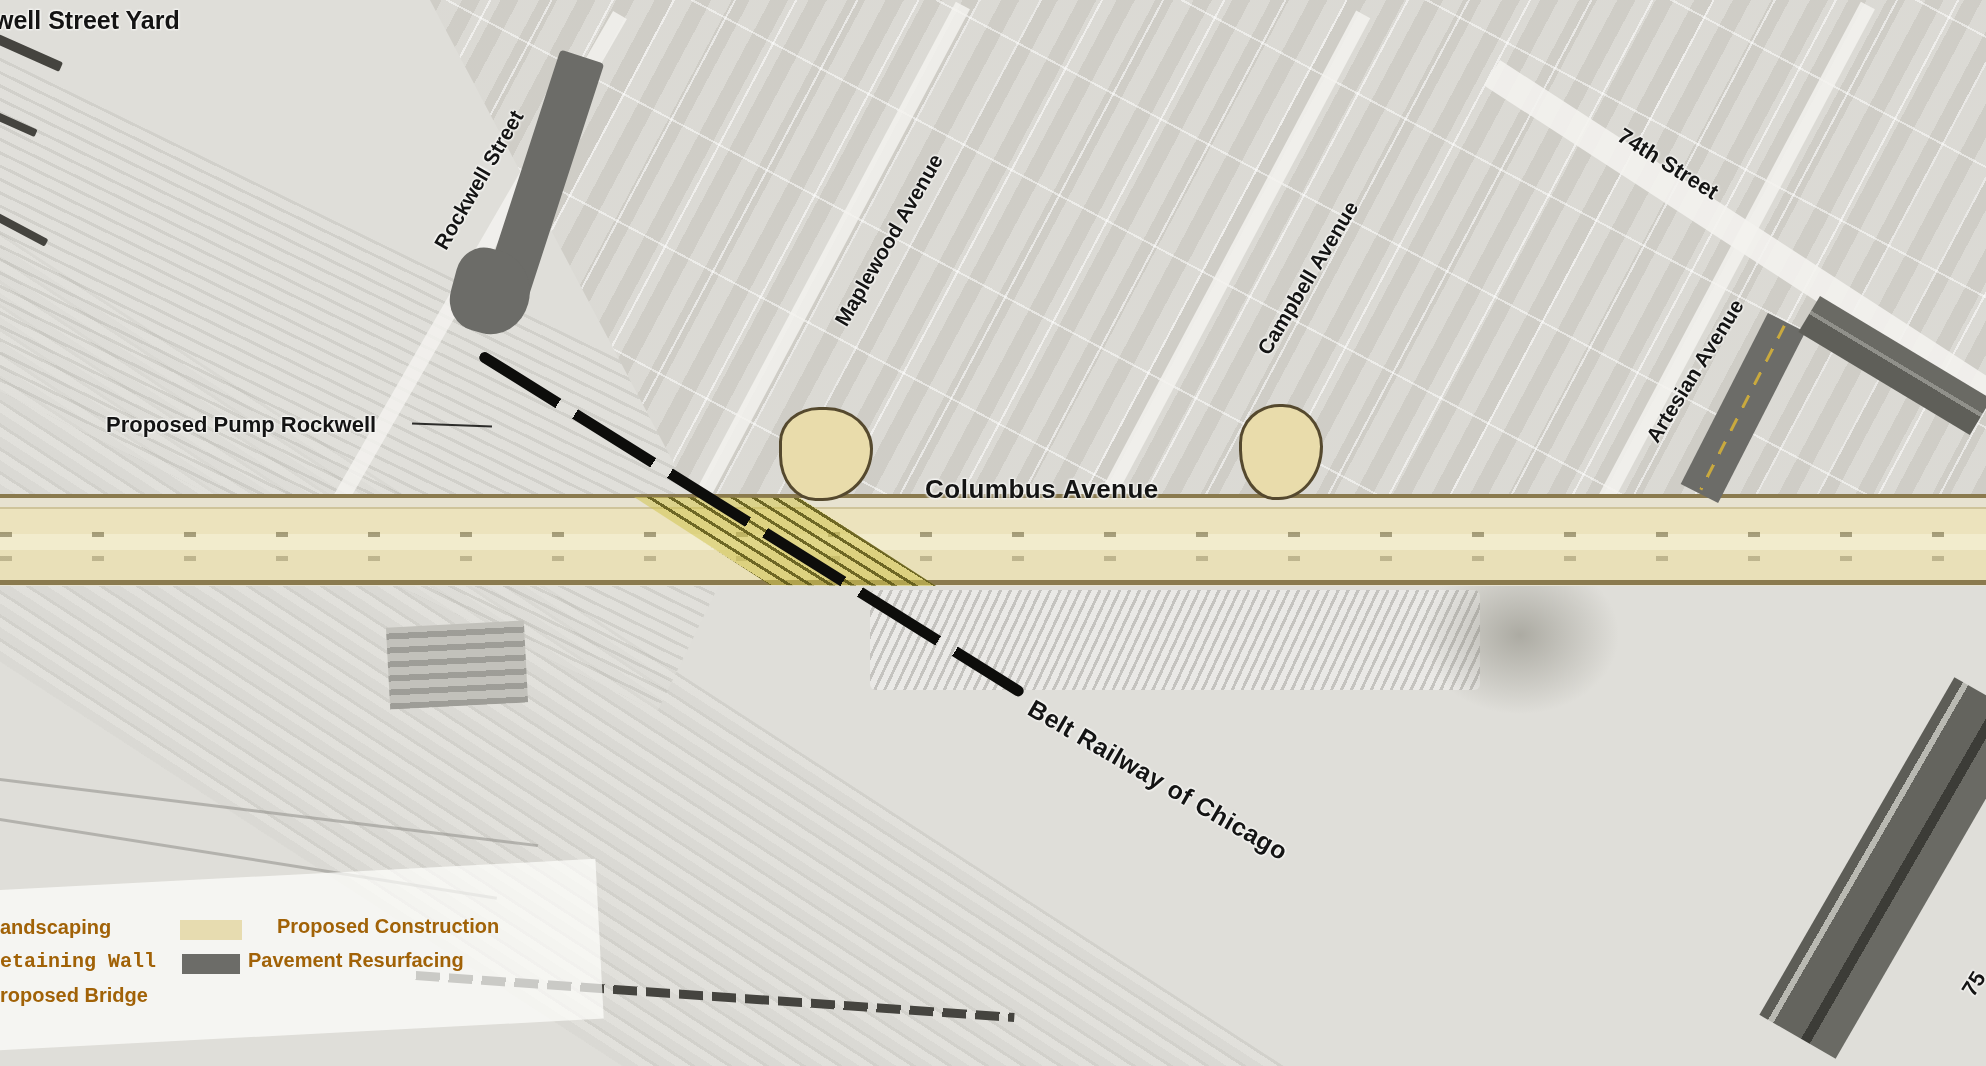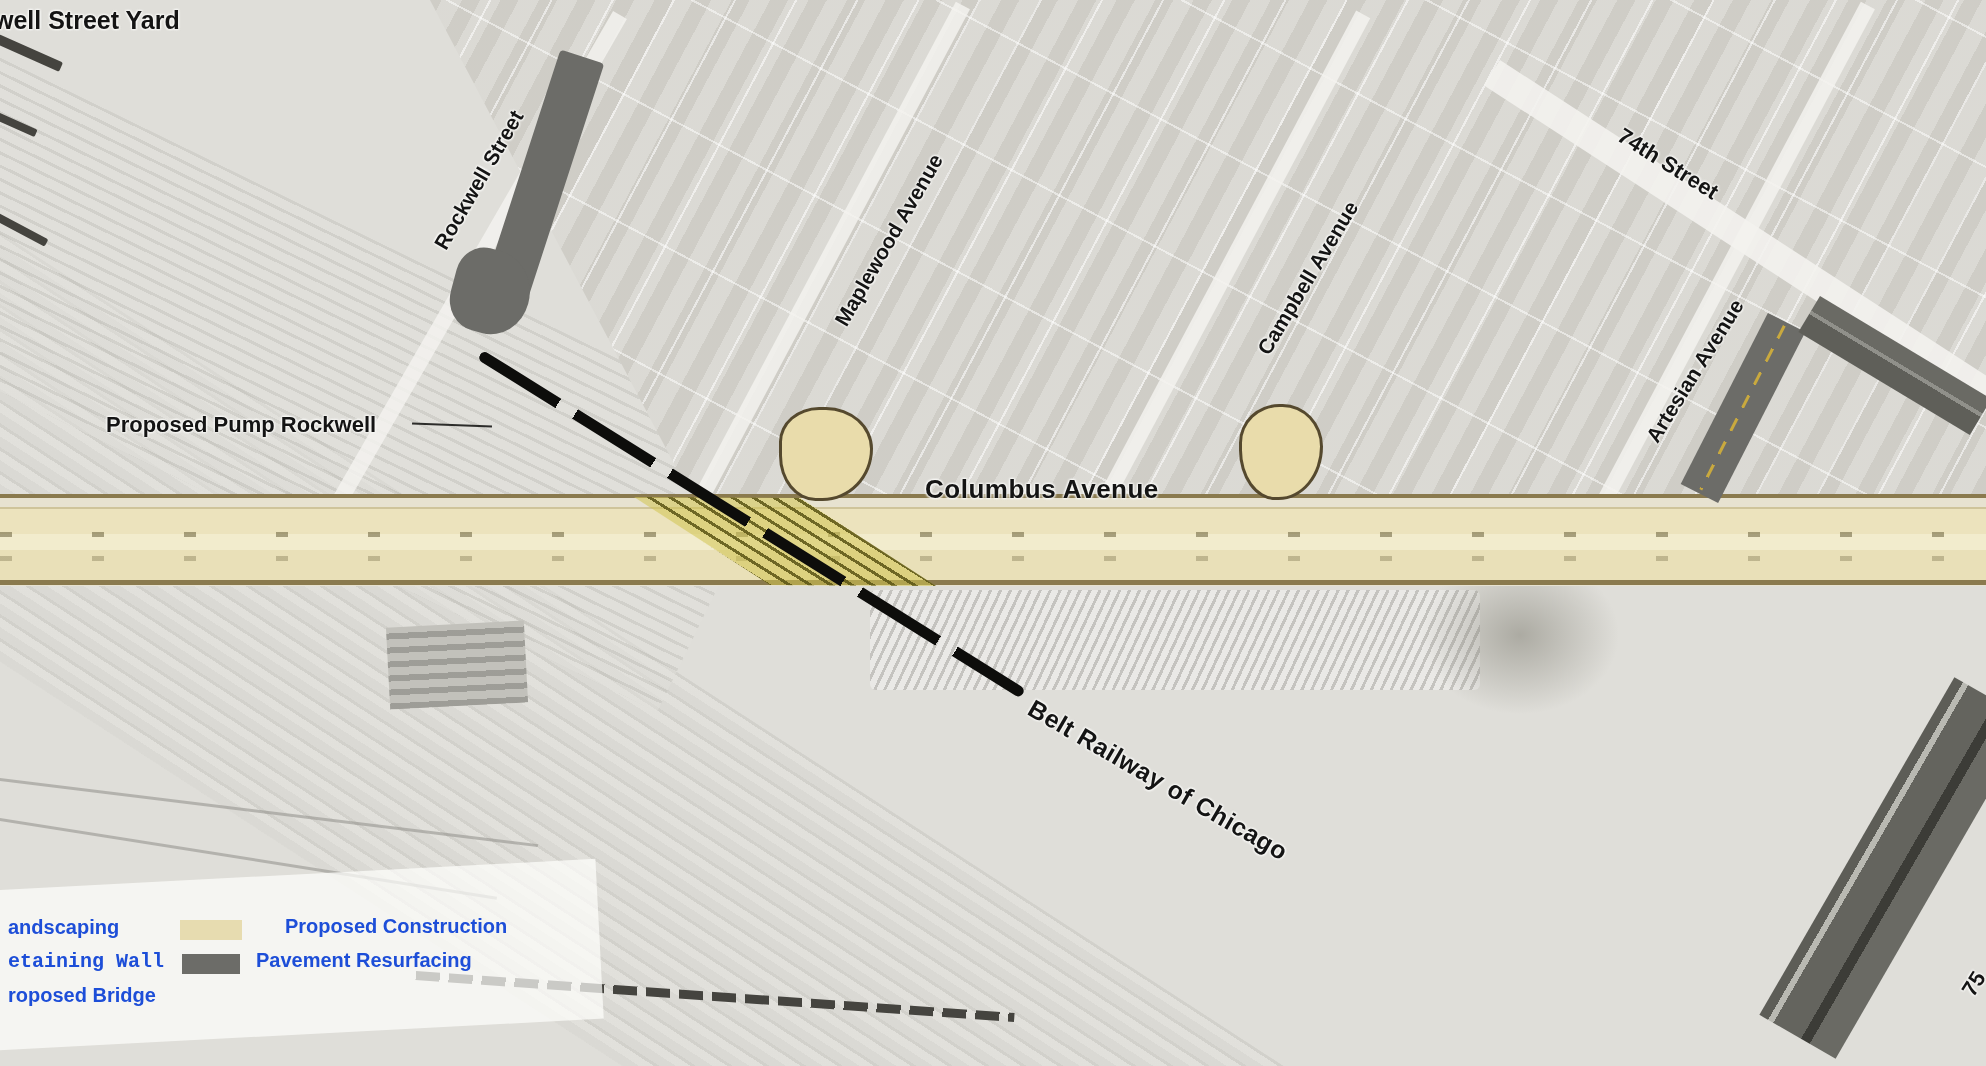--- a/index.html
+++ b/index.html
@@ -99,21 +99,21 @@
   .lbl-pump{left:106px; top:412px; font-size:22px;}
   .lbl-columbus{left:905px; top:474px; font-size:26px; letter-spacing:.5px;margin-left:20px;}
   .lbl-bridge{left:208px; top:610px; font-size:31px; line-height:1.35;}
   .lbl-belt{font-size:25px; letter-spacing:.5px;}
   .lbl-75{font-size:22px;}
   
   .legend-bg{
     left:-60px; top:876px; width:660px; height:160px; z-index:11;
     background:rgba(253,253,251,.72); transform:rotate(-3deg);
   }
-  .legend-label{z-index:12; font-weight:bold; color:#1d4ed8; font-size:20px; white-space:nowrap;padding-left:8px;}
+  .legend-label{z-index:12; font-weight:bold; color:#a16207; font-size:20px; white-space:nowrap;}
   .legend-swatch{z-index:12;}
   .sw-construction{left:180px; top:920px; width:62px; height:20px; background:#e7dcb0;}
   .sw-resurfacing{left:182px; top:954px; width:58px; height:20px; background:#6c6c68;}
 </style>
 </head>
 <body>
 
 <div id="map">
 
   <div class="layer-tex rail-stripes"></div>

